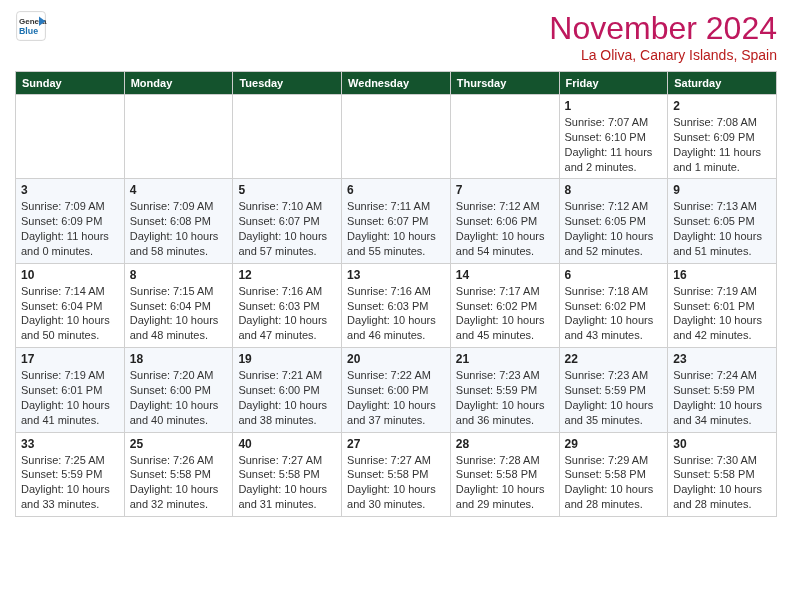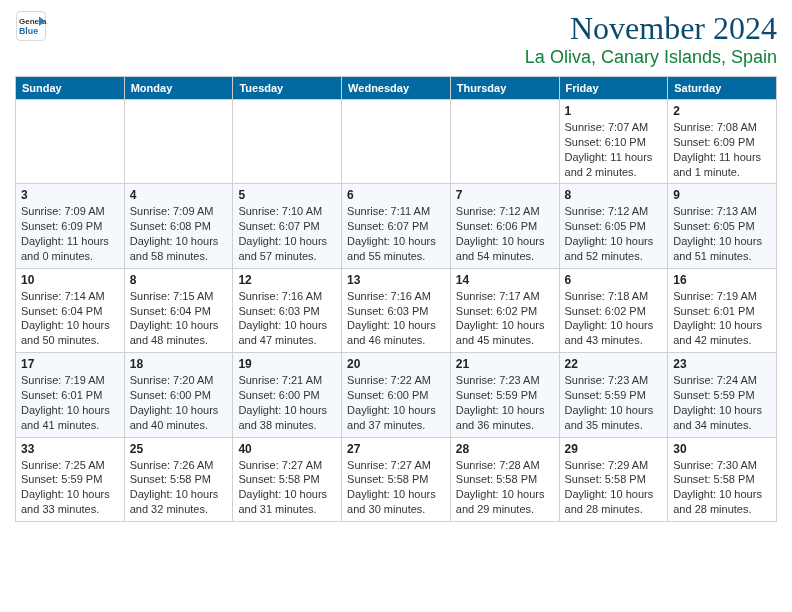--- a/index.html
+++ b/index.html
@@ -2,24 +2,24 @@
 <html><head>
   <meta charset="utf-8">
   <style>
     * { box-sizing: border-box; margin: 0; padding: 0; }
     body { font-family: Arial, sans-serif; background: #fff; width: 792px; min-height: 612px; }
     .container { width: 792px; padding: 10px 15px; }
     .header { display: flex; justify-content: space-between; align-items: flex-start; margin-bottom: 8px; }
     .logo { display: flex; align-items: center; }
     .logo-icon { width: 32px; height: 32px; margin-right: 4px; }
     .title-section { text-align: right; }
-    .month-title { font-size: 32px; font-weight: normal; color: #0c4a6e; font-family: Liberation Serif, serif; }
-    .location { font-size: 18px; color: #15803d; }
+    .month-title { font-size: 32px; font-weight: normal; color: #be185d; }
+    .location { font-size: 14px; color: #b91c1c; }
     table { width: 100%; border-collapse: collapse; font-size: 10.5px; }
-    th { background-color: #0369a1; color: white; text-align: left; padding: 5px 6px; font-size: 11px; font-weight: bold; border: 1px solid #ccc; }
+    th { background-color: #14532d; color: white; text-align: left; padding: 5px 6px; font-size: 11px; font-weight: bold; border: 1px solid #ccc; }
     td { border: 1px solid #d0d0d0; vertical-align: top; padding: 4px 5px; width: 14.28%; min-height: 70px; height: 80px; }
     td.empty { background: #f9f9f9; }
     td.filled { background: #fff; }
     .day-num { font-size: 12px; font-weight: bold; color: #222; display: block; margin-bottom: 2px; }
     .day-info { font-size: 11px; color: #333; line-height: 1.35; }
     tr:nth-child(even) td { background-color: #f5f8fc; }
     tr:nth-child(odd) td { background-color: #fff; }
     td.empty { background-color: inherit; }
   </style>
 </head>

